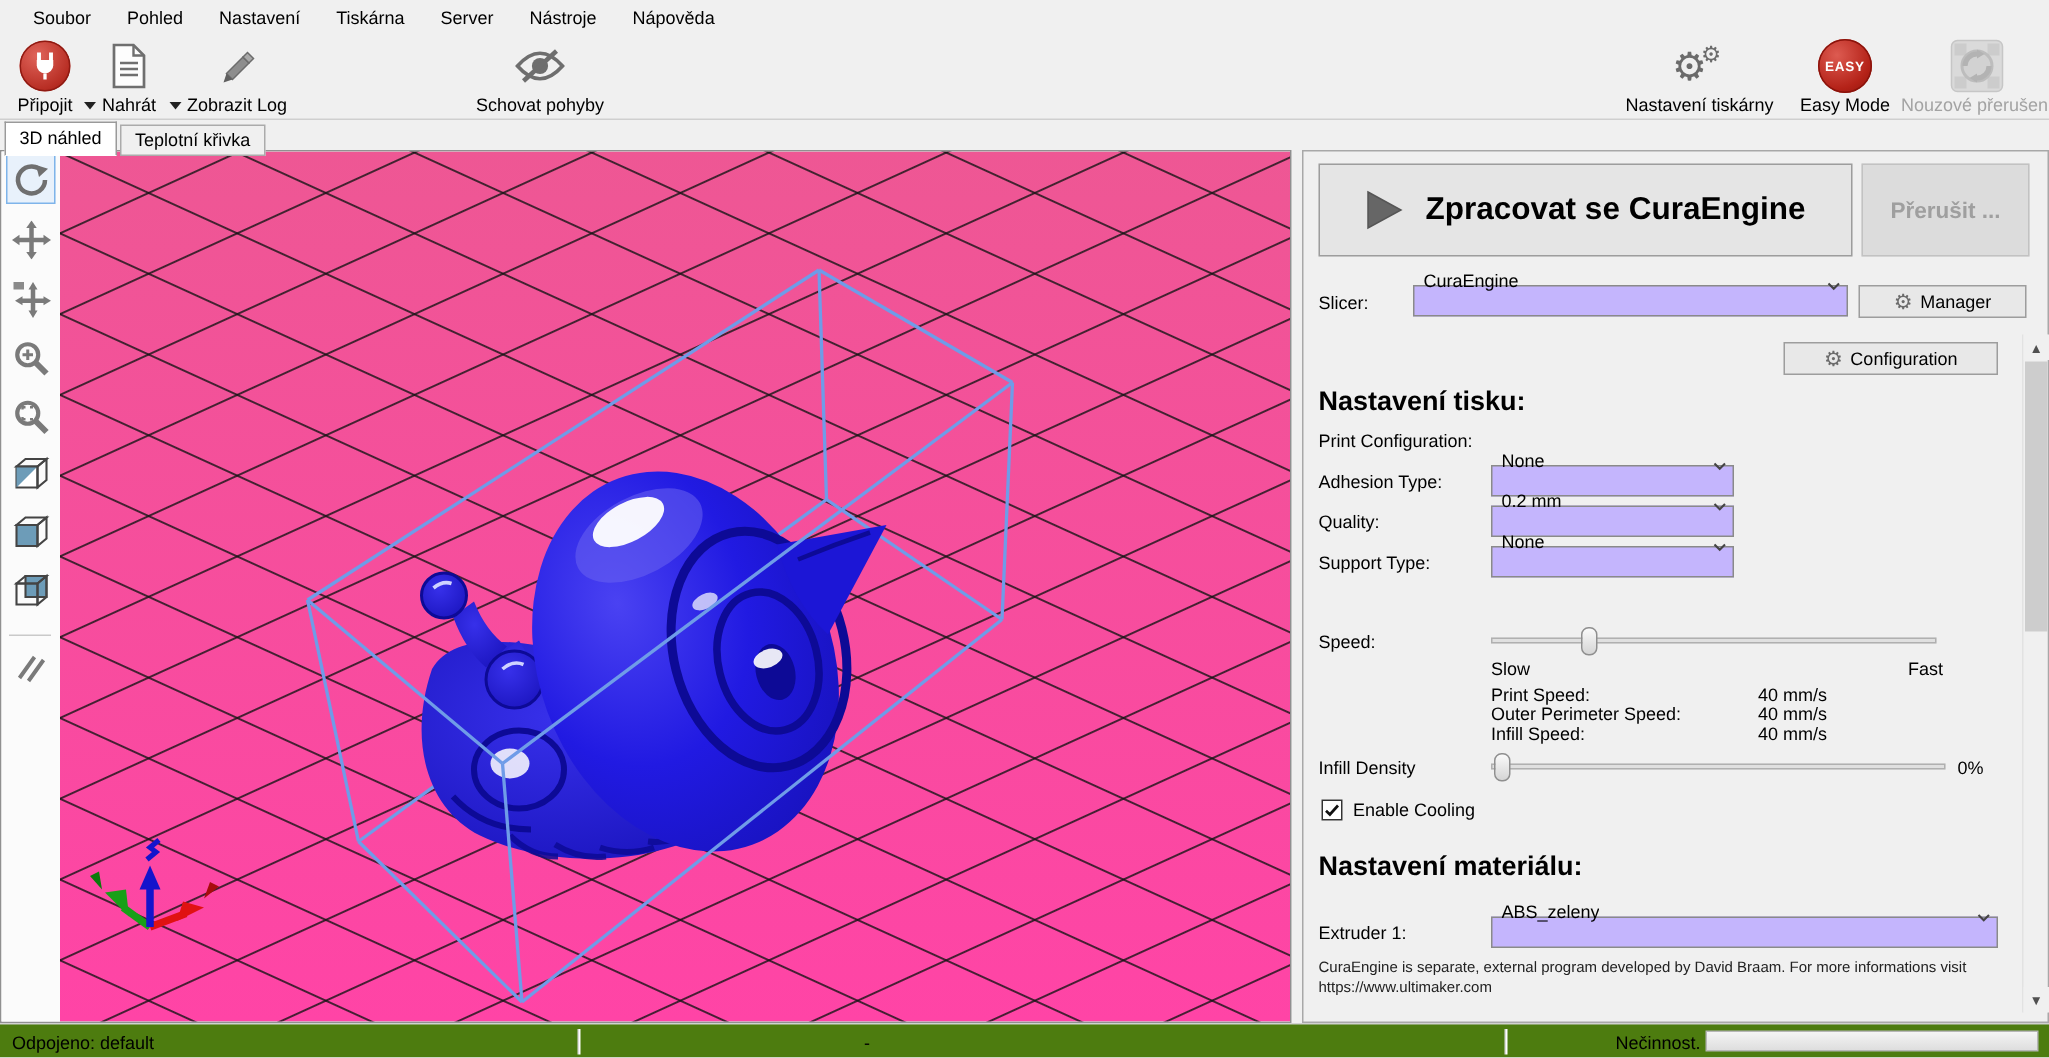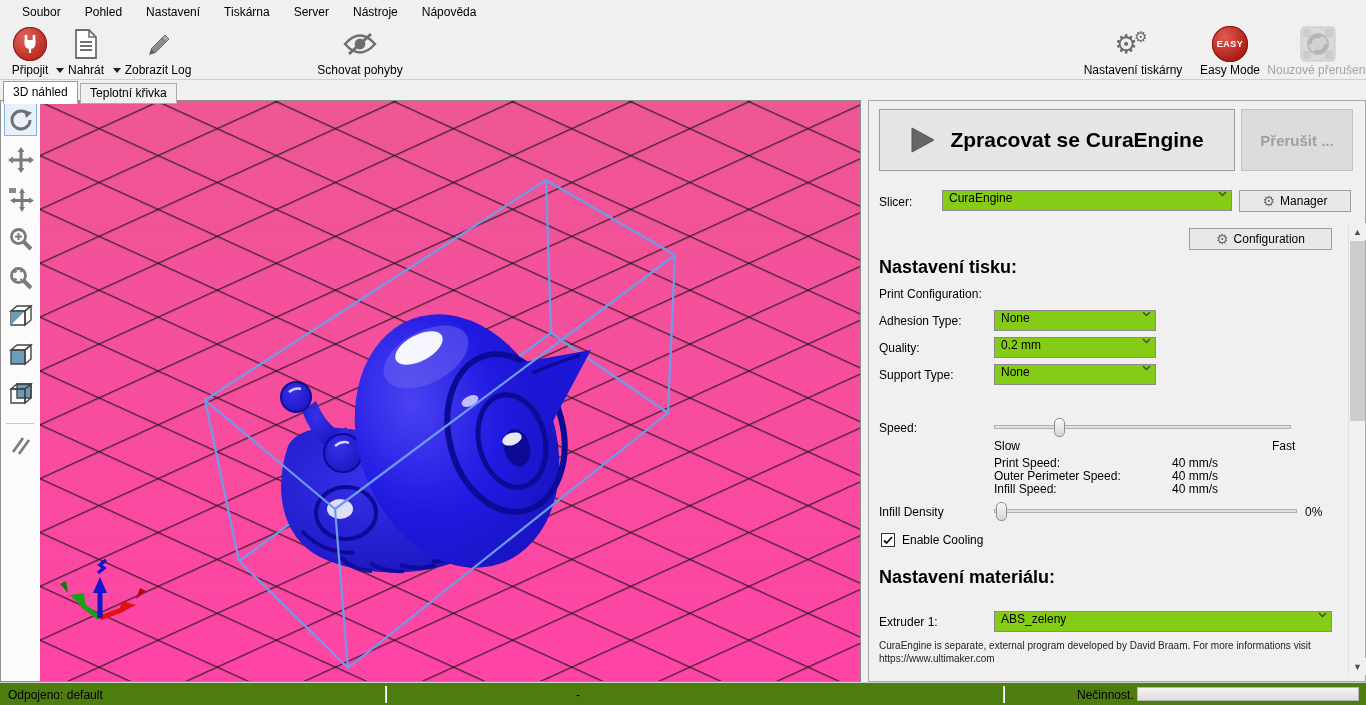--- a/index.html
+++ b/index.html
@@ -42,22 +42,22 @@
 
   
   .rpanel{left:868px;top:100px;width:498px;height:582px;background:#f0f0f0;
           border:1px solid #a8a8a8;box-sizing:border-box;}
   .runbtn{position:absolute;left:10px;top:8px;width:354px;height:60px;background:#e5e5e5;
           border:1px solid #9d9d9d;display:flex;align-items:center;justify-content:center;gap:14px;cursor:default;}
   .runbtn .runlabel{font-size:21px;font-weight:bold;}
   .killbtn{position:absolute;left:372px;top:8px;width:110px;height:60px;background:#dcdcdc;border:1px solid #c2c2c2;
           color:#9f9f9f;font-size:15px;font-weight:bold;display:flex;align-items:center;justify-content:center;}
   .flabel{position:absolute;white-space:nowrap;}
-  .combo{position:absolute;height:21px;background:#84cc16;border:1px solid #8a8a8a;box-sizing:border-box;
-         display:flex;align-items:flex-start;justify-content:space-between;padding:0 4px 0 6px;cursor:default;}
+  .combo{position:absolute;height:21px;background:#c4b5fd;border:1px solid #8a8a8a;box-sizing:border-box;
+         display:flex;align-items:flex-end;justify-content:space-between;padding:0 4px 16px 6px;cursor:default;}
   .combo .cval{white-space:nowrap;overflow:hidden;}
   .wbtn{position:absolute;height:22px;background:#e8e8e8;border:1px solid #9d9d9d;box-sizing:border-box;
         display:flex;align-items:center;justify-content:center;gap:5px;cursor:default;}
   .gear-glyph{color:#6b6b6b;font-size:14px;line-height:1;}
   .heading{position:absolute;font-weight:bold;font-size:18px;}
   .slider-track{position:absolute;height:4px;background:#e0e0e0;border:1px solid #b0b0b0;box-sizing:border-box;}
   .slider-thumb{position:absolute;width:11px;height:19px;border-radius:5px;background:linear-gradient(#fafafa,#d5d5d5);
         border:1px solid #8f8f8f;box-sizing:border-box;}
   .checkbox{position:absolute;width:14px;height:14px;background:#fff;border:1px solid #333;box-sizing:border-box;
         display:flex;align-items:center;justify-content:center;}

